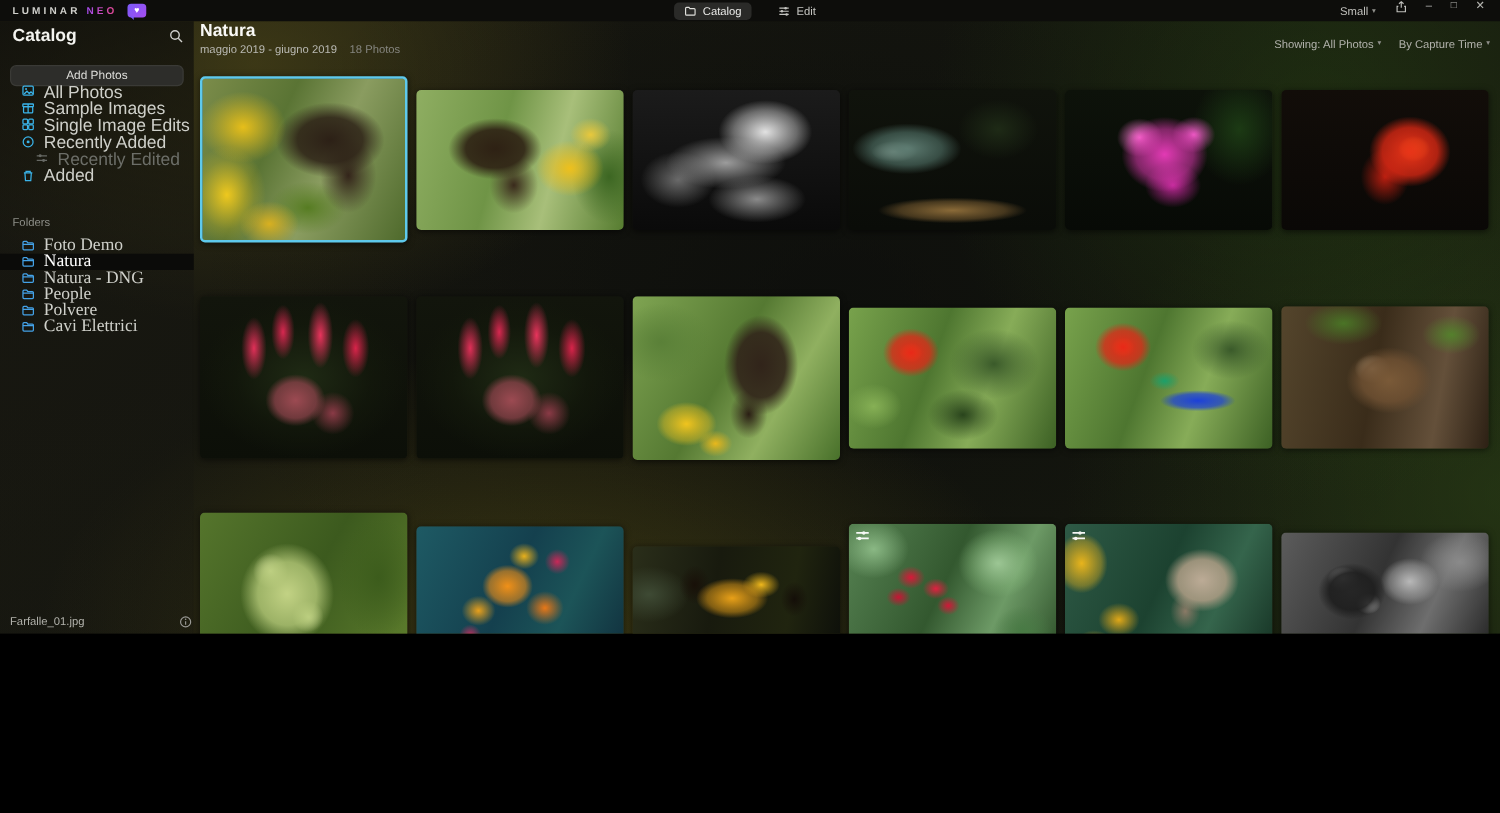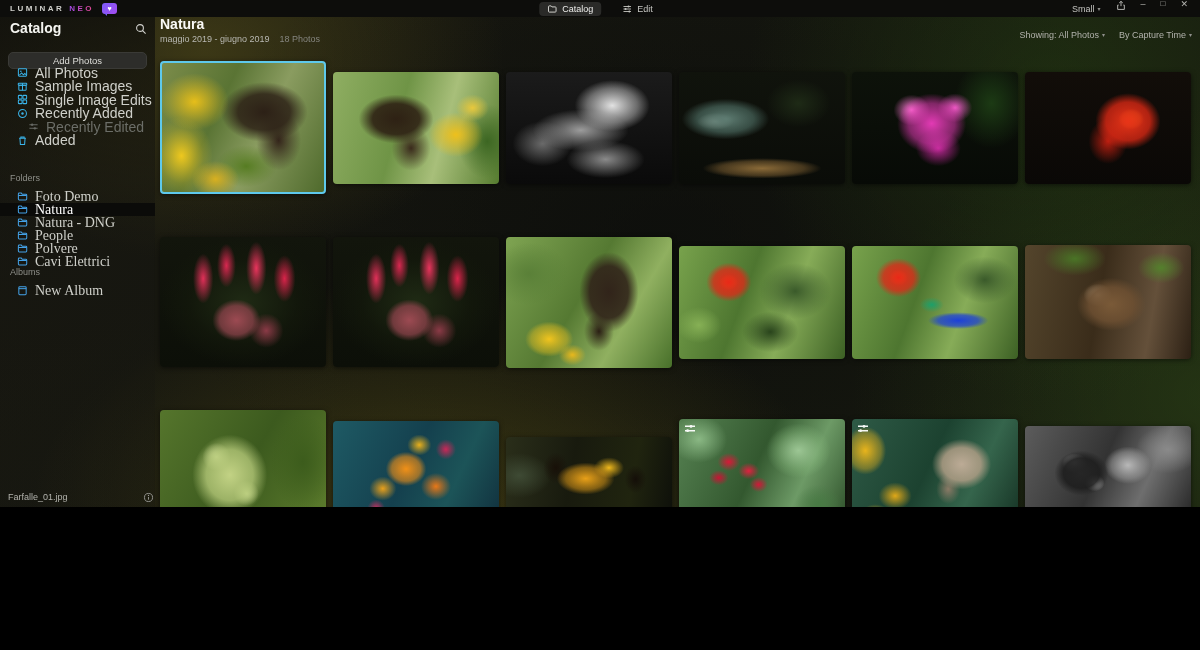--- a/index.html
+++ b/index.html
@@ -349,30 +349,20 @@
       </div>
       <div class="folder-item">
         <svg class="icon-svg" width="11" height="11" viewBox="0 0 12 12" fill="none" stroke="#44a2e8" stroke-width="1.1">
             <path d="M1.5 3.2c0-.5.4-.9.9-.9h2.3l1 1.2h4c.5 0 .9.4.9.9v4.4c0 .5-.4.9-.9.9H2.4c-.5 0-.9-.4-.9-.9z"></path>
             <path d="M1.5 4.9h9.1"></path>
           </svg>
         <span class="lbl">Cavi Elettrici</span>
       </div>
     </div>
 
-    <div class="albums">
-      <div class="sec-label">Albums</div>
-      <div class="album-item">
-        <svg class="icon-svg" width="11" height="11" viewBox="0 0 12 12" fill="none" stroke="#44a2e8" stroke-width="1.1">
-            <rect x="2" y="1.8" width="8" height="8.8" rx="1"></rect>
-            <path d="M2 4h8"></path>
-          </svg>
-        <span class="lbl">New Album</span>
-      </div>
-    </div>
   </div>
 
   <div class="main-title">Natura</div>
   <div class="main-sub">
     <span>maggio 2019 - giugno 2019</span><span class="count">18 Photos</span>
   </div>
   <div class="view-opts">
     <span class="opt">
       <span>Showing: All Photos</span>
       <span class="caret">▾</span>

